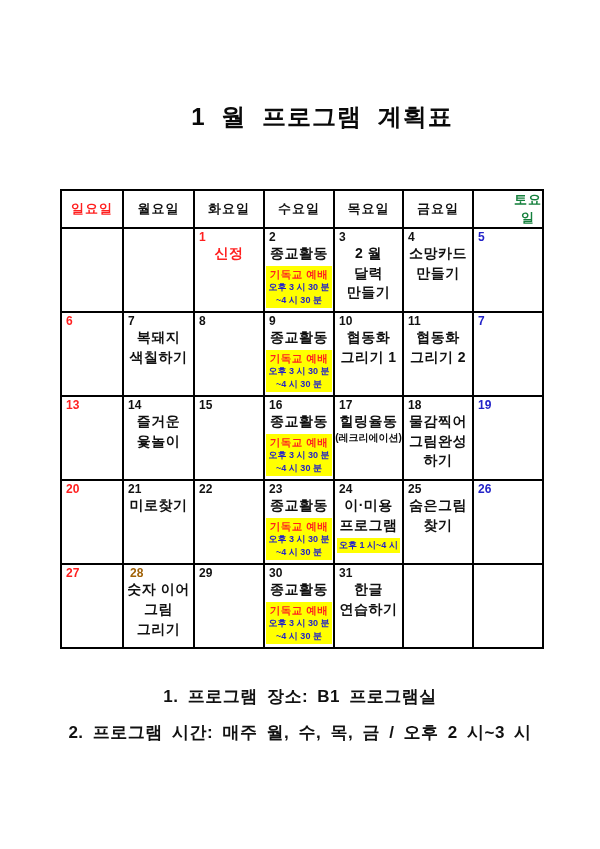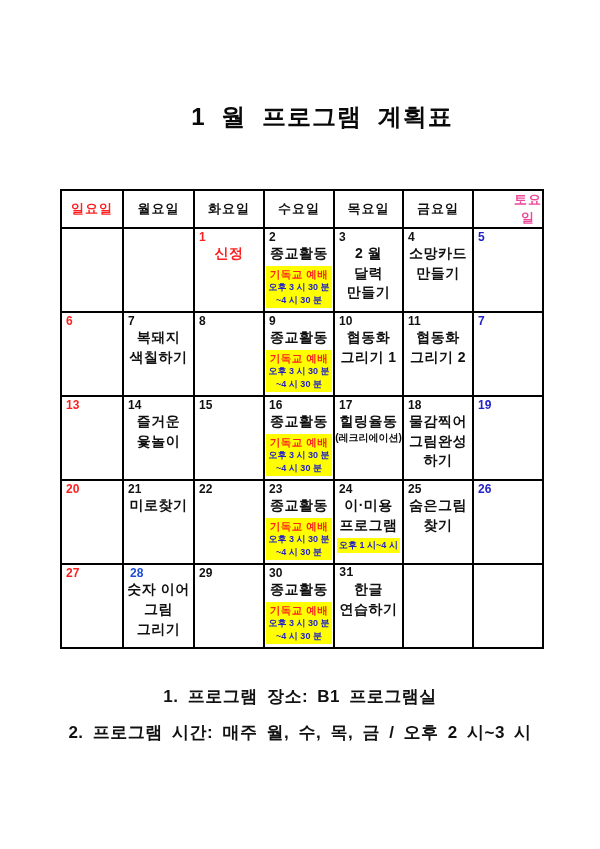--- a/index.html
+++ b/index.html
@@ -101,21 +101,21 @@
         <col class="c6">
     </colgroup>
     <thead>
       <tr id="cal-head">
           <th style="color: rgb(255, 31, 31);">일요일</th>
           <th style="color: rgb(17, 17, 17);">월요일</th>
           <th style="color: rgb(17, 17, 17);">화요일</th>
           <th style="color: rgb(17, 17, 17);">수요일</th>
           <th style="color: rgb(17, 17, 17);">목요일</th>
           <th style="color: rgb(17, 17, 17);">금요일</th>
-          <th style="color: #ec4899; padding-left: 40px;">토요일</th>
+          <th style="color: #15803d; padding-left: 40px;">토요일</th>
         </tr>
     </thead>
     <tbody id="cal-body">
         <tr>
           <td class="weekend">
             <div class="cell-inner"></div>
           </td>
           <td>
             <div class="cell-inner"></div>
           </td>
@@ -340,21 +340,21 @@
           </td>
         </tr>
         <tr>
           <td class="weekend">
             <div class="cell-inner">
               <div class="date" style="color: rgb(255, 31, 31);">27</div>
             </div>
           </td>
           <td>
             <div class="cell-inner">
-              <div class="date" style="color: #1d4ed8; padding-left: 6px;">28</div>
+              <div class="date" style="color: #a16207; padding-left: 6px;">28</div>
               <div class="activity">
                 <div class="act-line">숫자 이어</div>
                 <div class="act-line">그림</div>
                 <div class="act-line">그리기</div>
               </div>
             </div>
           </td>
           <td>
             <div class="cell-inner">
               <div class="date" style="color: rgb(17, 17, 17);">29</div>
@@ -368,21 +368,21 @@
                 <div class="hl">
                   <div class="hl-line main">기독교 예배</div>
                   <div class="hl-line time">오후 3 시 30 분</div>
                   <div class="hl-line time">~4 시 30 분</div>
                 </div>
               </div>
             </div>
           </td>
           <td>
             <div class="cell-inner">
-              <div class="date" style="color: rgb(17, 17, 17); font-family: Liberation Mono, monospace;">31</div>
+              <div class="date" style="color: rgb(17, 17, 17);">31</div>
               <div class="activity">
                 <div class="act-line">한글</div>
                 <div class="act-line">연습하기</div>
               </div>
             </div>
           </td>
           <td>
             <div class="cell-inner"></div>
           </td>
           <td class="weekend">

